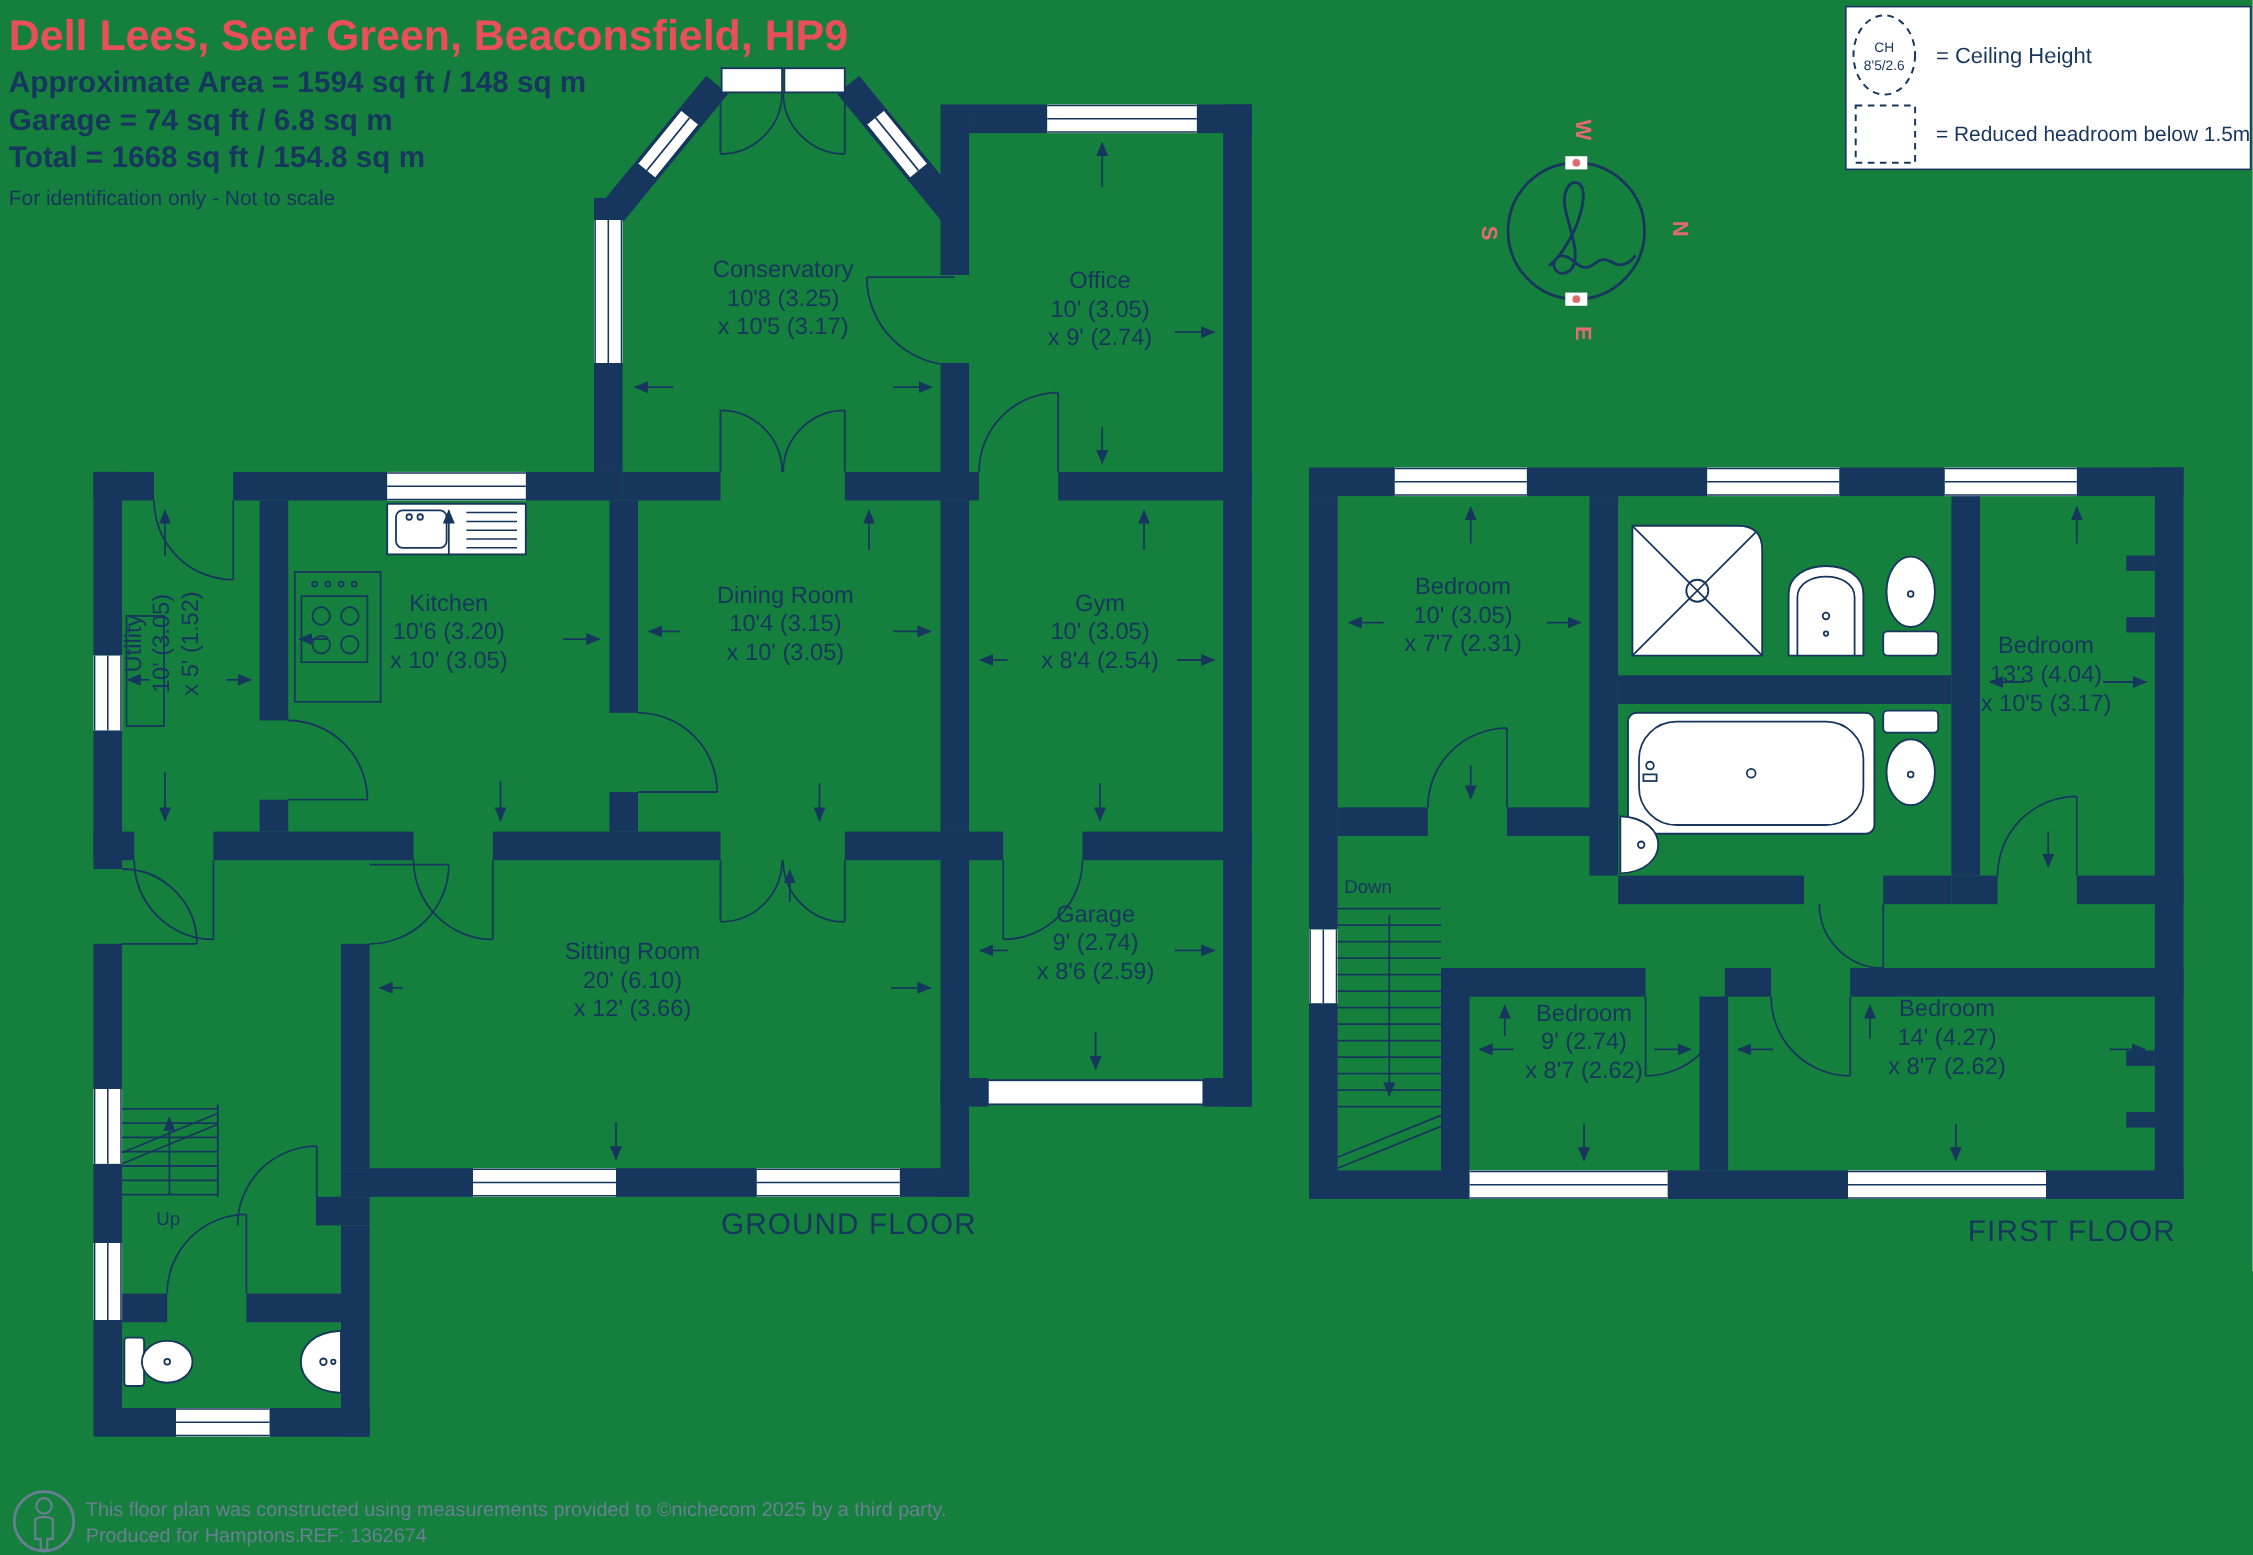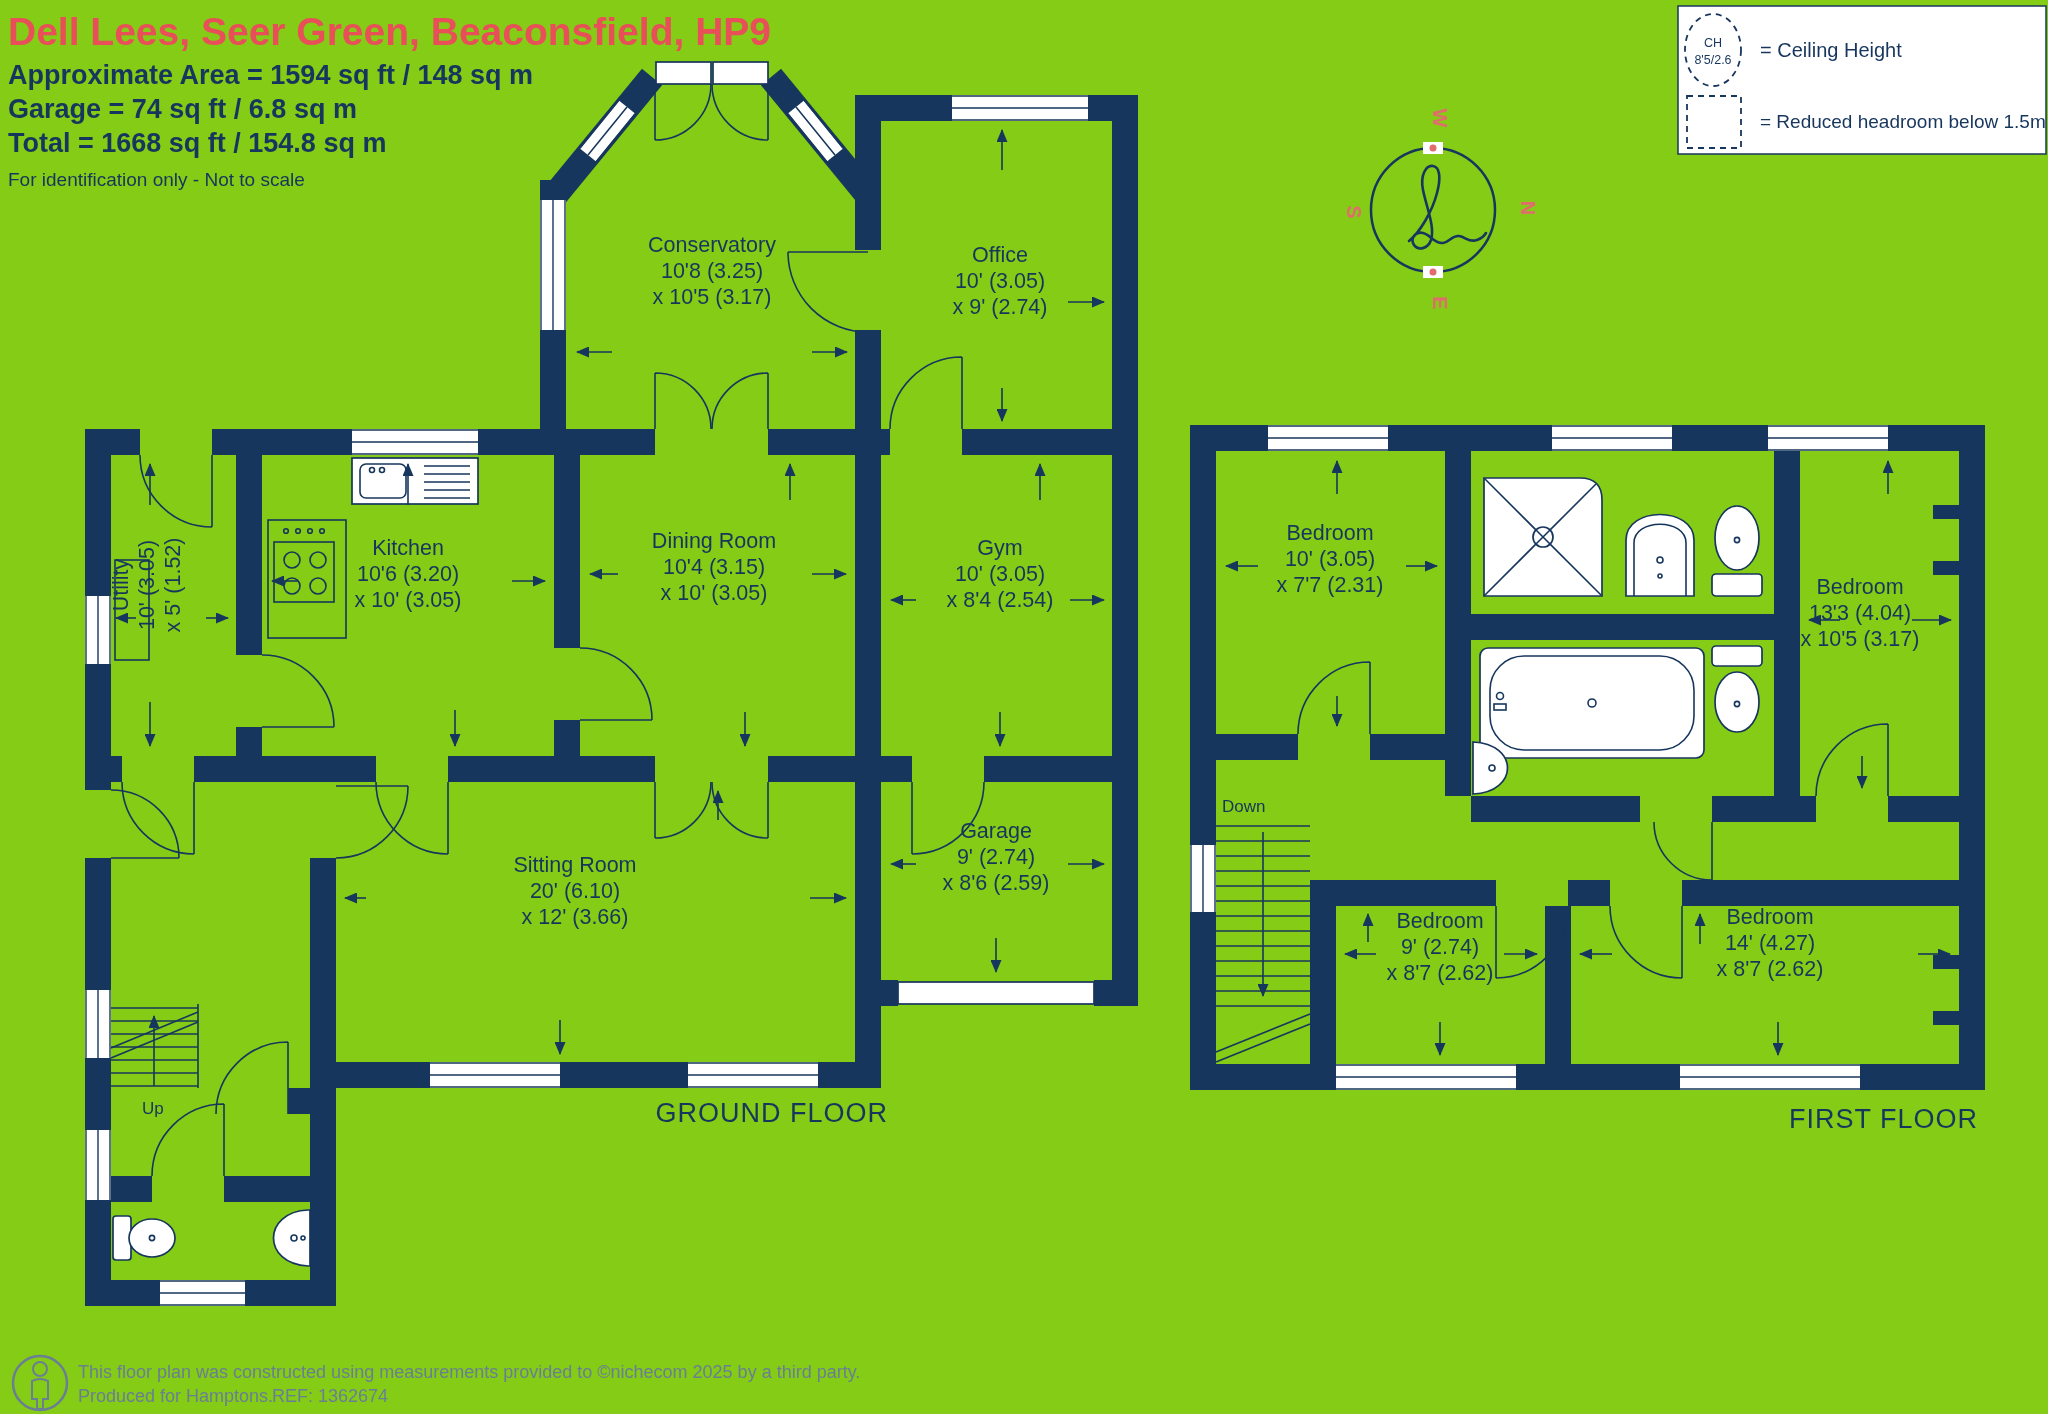--- a/index.html
+++ b/index.html
@@ -1,16 +1,16 @@
 <!DOCTYPE html>
 <html><head>
 <meta charset="utf-8">
 <style>
   html,body{margin:0;padding:0;background:#fff;}
-  #stage{position:relative;width:2048px;height:1414px;background:#84cc16;overflow:hidden;}
+  #stage{position:relative;width:2048px;height:1414px;background:#15803d;overflow:hidden;}
   svg{display:block;}
   text{font-family:"Liberation Sans",sans-serif;fill:#17365d;}
   .w{fill:#17365d;}
   .ws{stroke:#17365d;stroke-width:26;fill:none;}
   .wsw{stroke:#ffffff;stroke-width:20;fill:none;}
   .tl{stroke:#17365d;stroke-width:1.6;fill:none;}
   .wl{stroke:#17365d;stroke-width:1.4;}
   .win{fill:#ffffff;}
   .fx{stroke:#17365d;stroke-width:1.7;fill:#ffffff;}
   .arc{stroke:#17365d;stroke-width:1.6;fill:none;}

